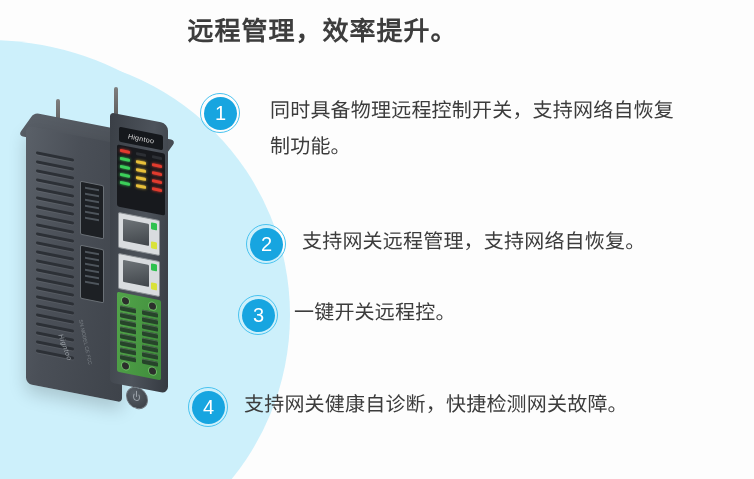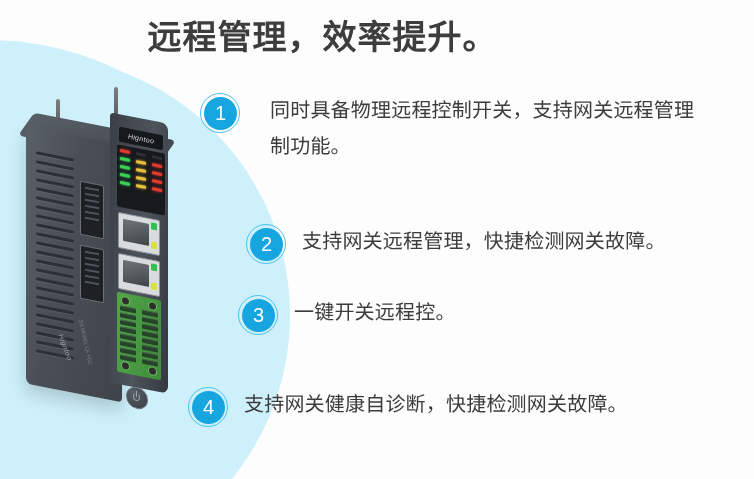--- a/index.html
+++ b/index.html
@@ -44,21 +44,21 @@
     pointer-events: none;
   }
 
   
   .title {
     position: absolute;
     left: 0;
     top: 10px;
     width: 645px;
     text-align: center;
-    font-size: 34px;
+    font-size: 26px;
     font-weight: bold;
     color: #3d3d3d;
     letter-spacing: 1px;
     white-space: nowrap;
   }
 
   
   .features {
     position: absolute;
     left: 0;
@@ -554,32 +554,32 @@
   </div>
 
   <div class="features">
 
     <div class="feature f1">
       <div class="badge">
         <div class="ring"></div>
         <div class="disc">1</div>
       </div>
       <div class="ftext">
-        <span class="l2">同时具备物理远程控制开关，支持网关远程管理</span>
+        <span class="l2">同时具备物理远程控制开关，支持网络自恢复</span>
         <span class="l3">制功能。</span>
       </div>
     </div>
 
     <div class="feature f2">
       <div class="badge">
         <div class="ring"></div>
         <div class="disc">2</div>
       </div>
       <div class="ftext">
-        <span class="l1">支持网关远程管理，快捷检测网关故障。</span>
+        <span class="l1">支持网关远程管理，支持网络自恢复。</span>
       </div>
     </div>
 
     <div class="feature f3">
       <div class="badge">
         <div class="ring"></div>
         <div class="disc">3</div>
       </div>
       <div class="ftext">
         <span class="l2">一键开关远程控。</span>

